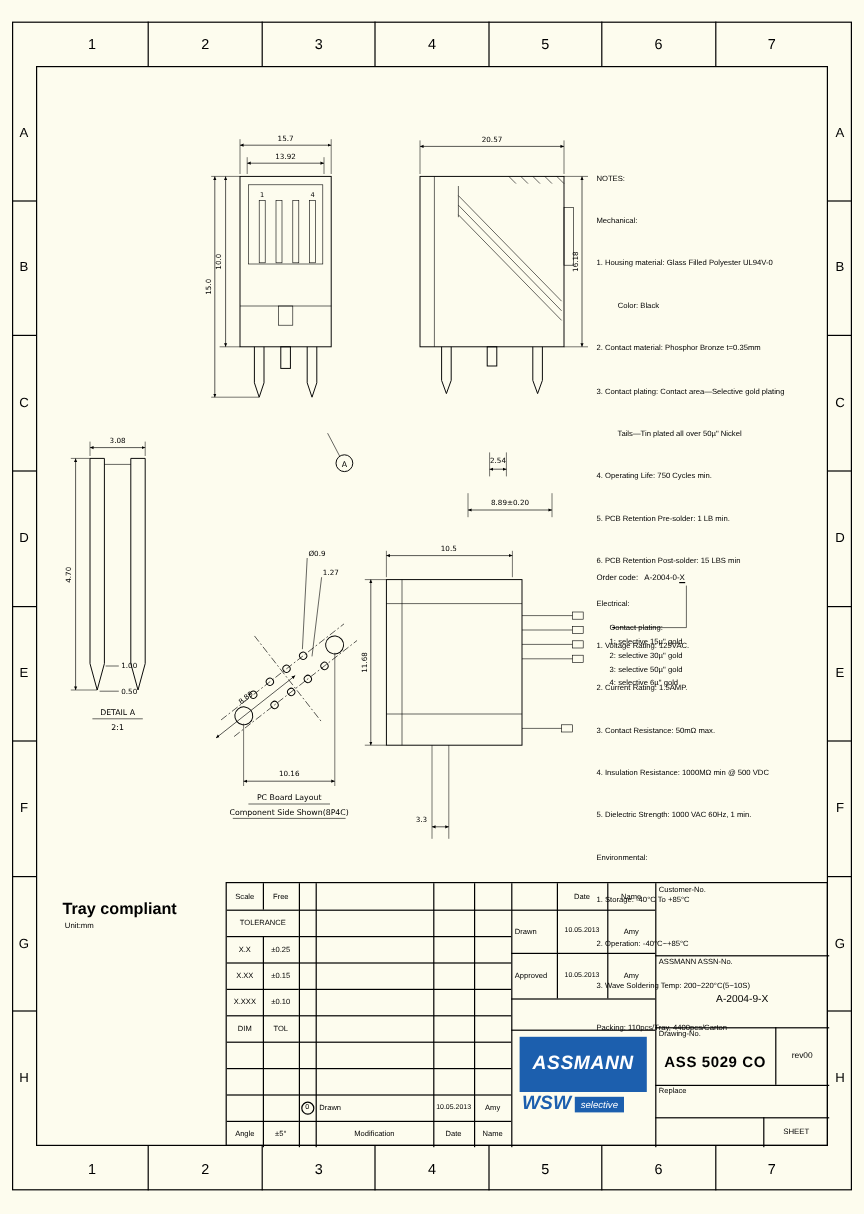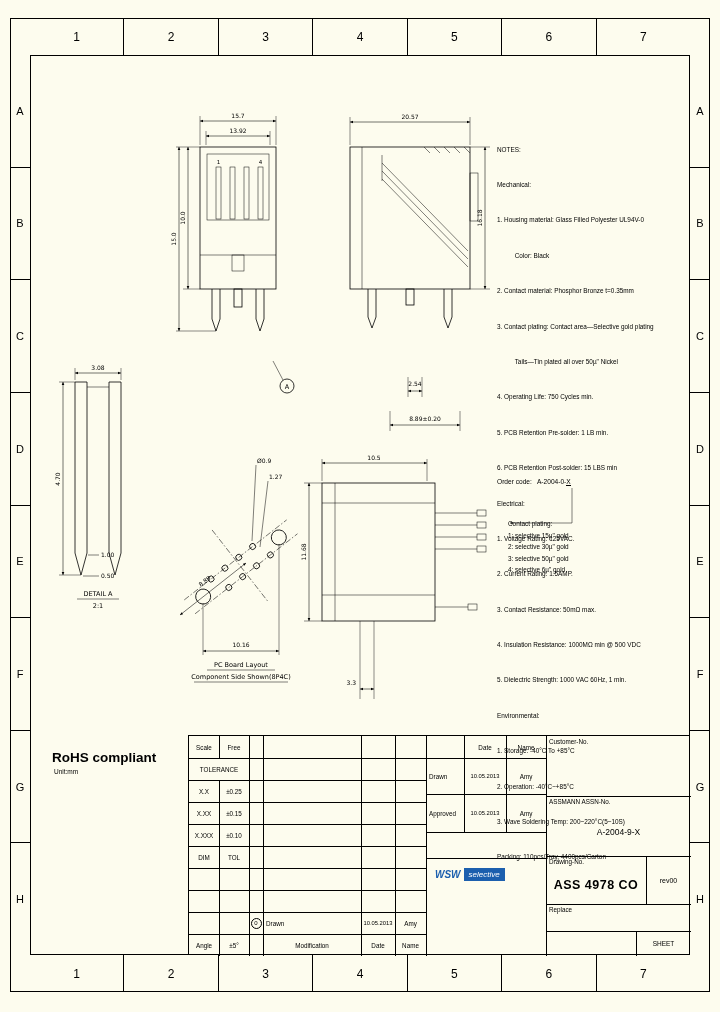--- a/index.html
+++ b/index.html
@@ -43,21 +43,21 @@
   .tl.topleft{align-items:flex-start;justify-content:flex-start;padding:2px 0 0 3px;}
   .d58{font-size:5.8px;}
   .revmark{display:inline-flex;align-items:center;justify-content:center;width:9px;height:9px;border:0.8px solid #000;border-radius:50%;font-size:6px;}
   .bigno{font-size:12.5px;font-weight:bold;letter-spacing:0.5px;}
   .assnval{font-size:8.5px;}
   
   .logo{position:absolute;left:244px;top:128px;width:106px;height:70px;}
   .logo-main{width:106px;height:46px;background:#1c5fae;color:#fff;display:flex;align-items:center;justify-content:center;
              font-size:16px;font-weight:bold;font-style:italic;letter-spacing:0.5px;}
   .logo-sub{width:106px;height:20px;display:flex;align-items:center;}
-  .logo-wsw{color:#1c5fae;font-weight:bold;font-style:italic;font-size:10px;margin:0 3px 0 2px;}
+  .logo-wsw{color:#1c5fae;font-weight:bold;font-style:italic;font-size:16px;margin:0 3px 0 2px;}
   .logo-comp{background:#1c5fae;color:#fff;font-size:8px;padding:2px 5px;font-style:italic;}
 </style>
 </head>
 <body>
 
 <div class="sheet">
 
   <div class="abs frame-outer"></div>
 
   <div class="abs band-top">
@@ -290,21 +290,21 @@
   </div>
 
   <div class="abs plating">
     <div>Contact plating:</div>
     <div>1: selective 15µ" gold</div>
     <div>2: selective 30µ" gold</div>
     <div>3: selective 50µ" gold</div>
     <div>4: selective 6µ" gold</div>
   </div>
 
-  <div class="abs rohs-title">RoHS compliant</div>
+  <div class="abs rohs-title">Tray compliant</div>
   <div class="abs rohs-unit">Unit:mm</div>
 
   <div class="abs tblock">
 
     <div class="vl" style="left:30px;top:0;height:22px;"></div>
     <div class="vl" style="left:30px;top:44px;height:176px;"></div>
     <div class="vl" style="left:60px;top:0;height:220px;"></div>
     <div class="hl" style="left:0;top:22px;width:60px;"></div>
     <div class="hl" style="left:0;top:44px;width:60px;"></div>
     <div class="hl" style="left:0;top:66px;width:60px;"></div>
@@ -371,26 +371,27 @@
     <div class="tl d58" style="left:275px;top:22px;width:42px;height:36px;">10.05.2013</div>
     <div class="tl" style="left:317px;top:22px;width:40px;height:36px;">Amy</div>
     <div class="tl left" style="left:237px;top:58px;width:38px;height:38px;">Approved</div>
     <div class="tl d58" style="left:275px;top:58px;width:42px;height:38px;">10.05.2013</div>
     <div class="tl" style="left:317px;top:58px;width:40px;height:38px;">Amy</div>
 
     <div class="tl topleft" style="left:357px;top:0;width:145px;height:14px;">Customer-No.</div>
     <div class="tl topleft" style="left:357px;top:60px;width:145px;height:14px;">ASSMANN ASSN-No.</div>
     <div class="tl assnval" style="left:357px;top:78px;width:145px;height:36px;">A-2004-9-X</div>
     <div class="tl topleft" style="left:357px;top:120px;width:100px;height:14px;">Drawing-No.</div>
-    <div class="tl bigno" style="left:358px;top:132px;width:98px;height:34px;">ASS 4978 CO</div>
+    <div class="tl bigno" style="left:358px;top:132px;width:98px;height:34px;">ASS 5029 CO</div>
     <div class="tl" style="left:457px;top:120px;width:45px;height:48px;font-size:7px;">rev00</div>
     <div class="tl topleft" style="left:357px;top:168px;width:145px;height:14px;">Replace</div>
     <div class="tl" style="left:447px;top:195px;width:55px;height:25px;font-size:6.5px;">SHEET</div>
 
     <div class="logo">
+      <div class="logo-main">ASSMANN</div>
       <div class="logo-sub">
         <span class="logo-wsw">WSW</span>
         <span class="logo-comp">selective</span>
       </div>
     </div>
   </div>
 
 </div>
 
 </body></html>

